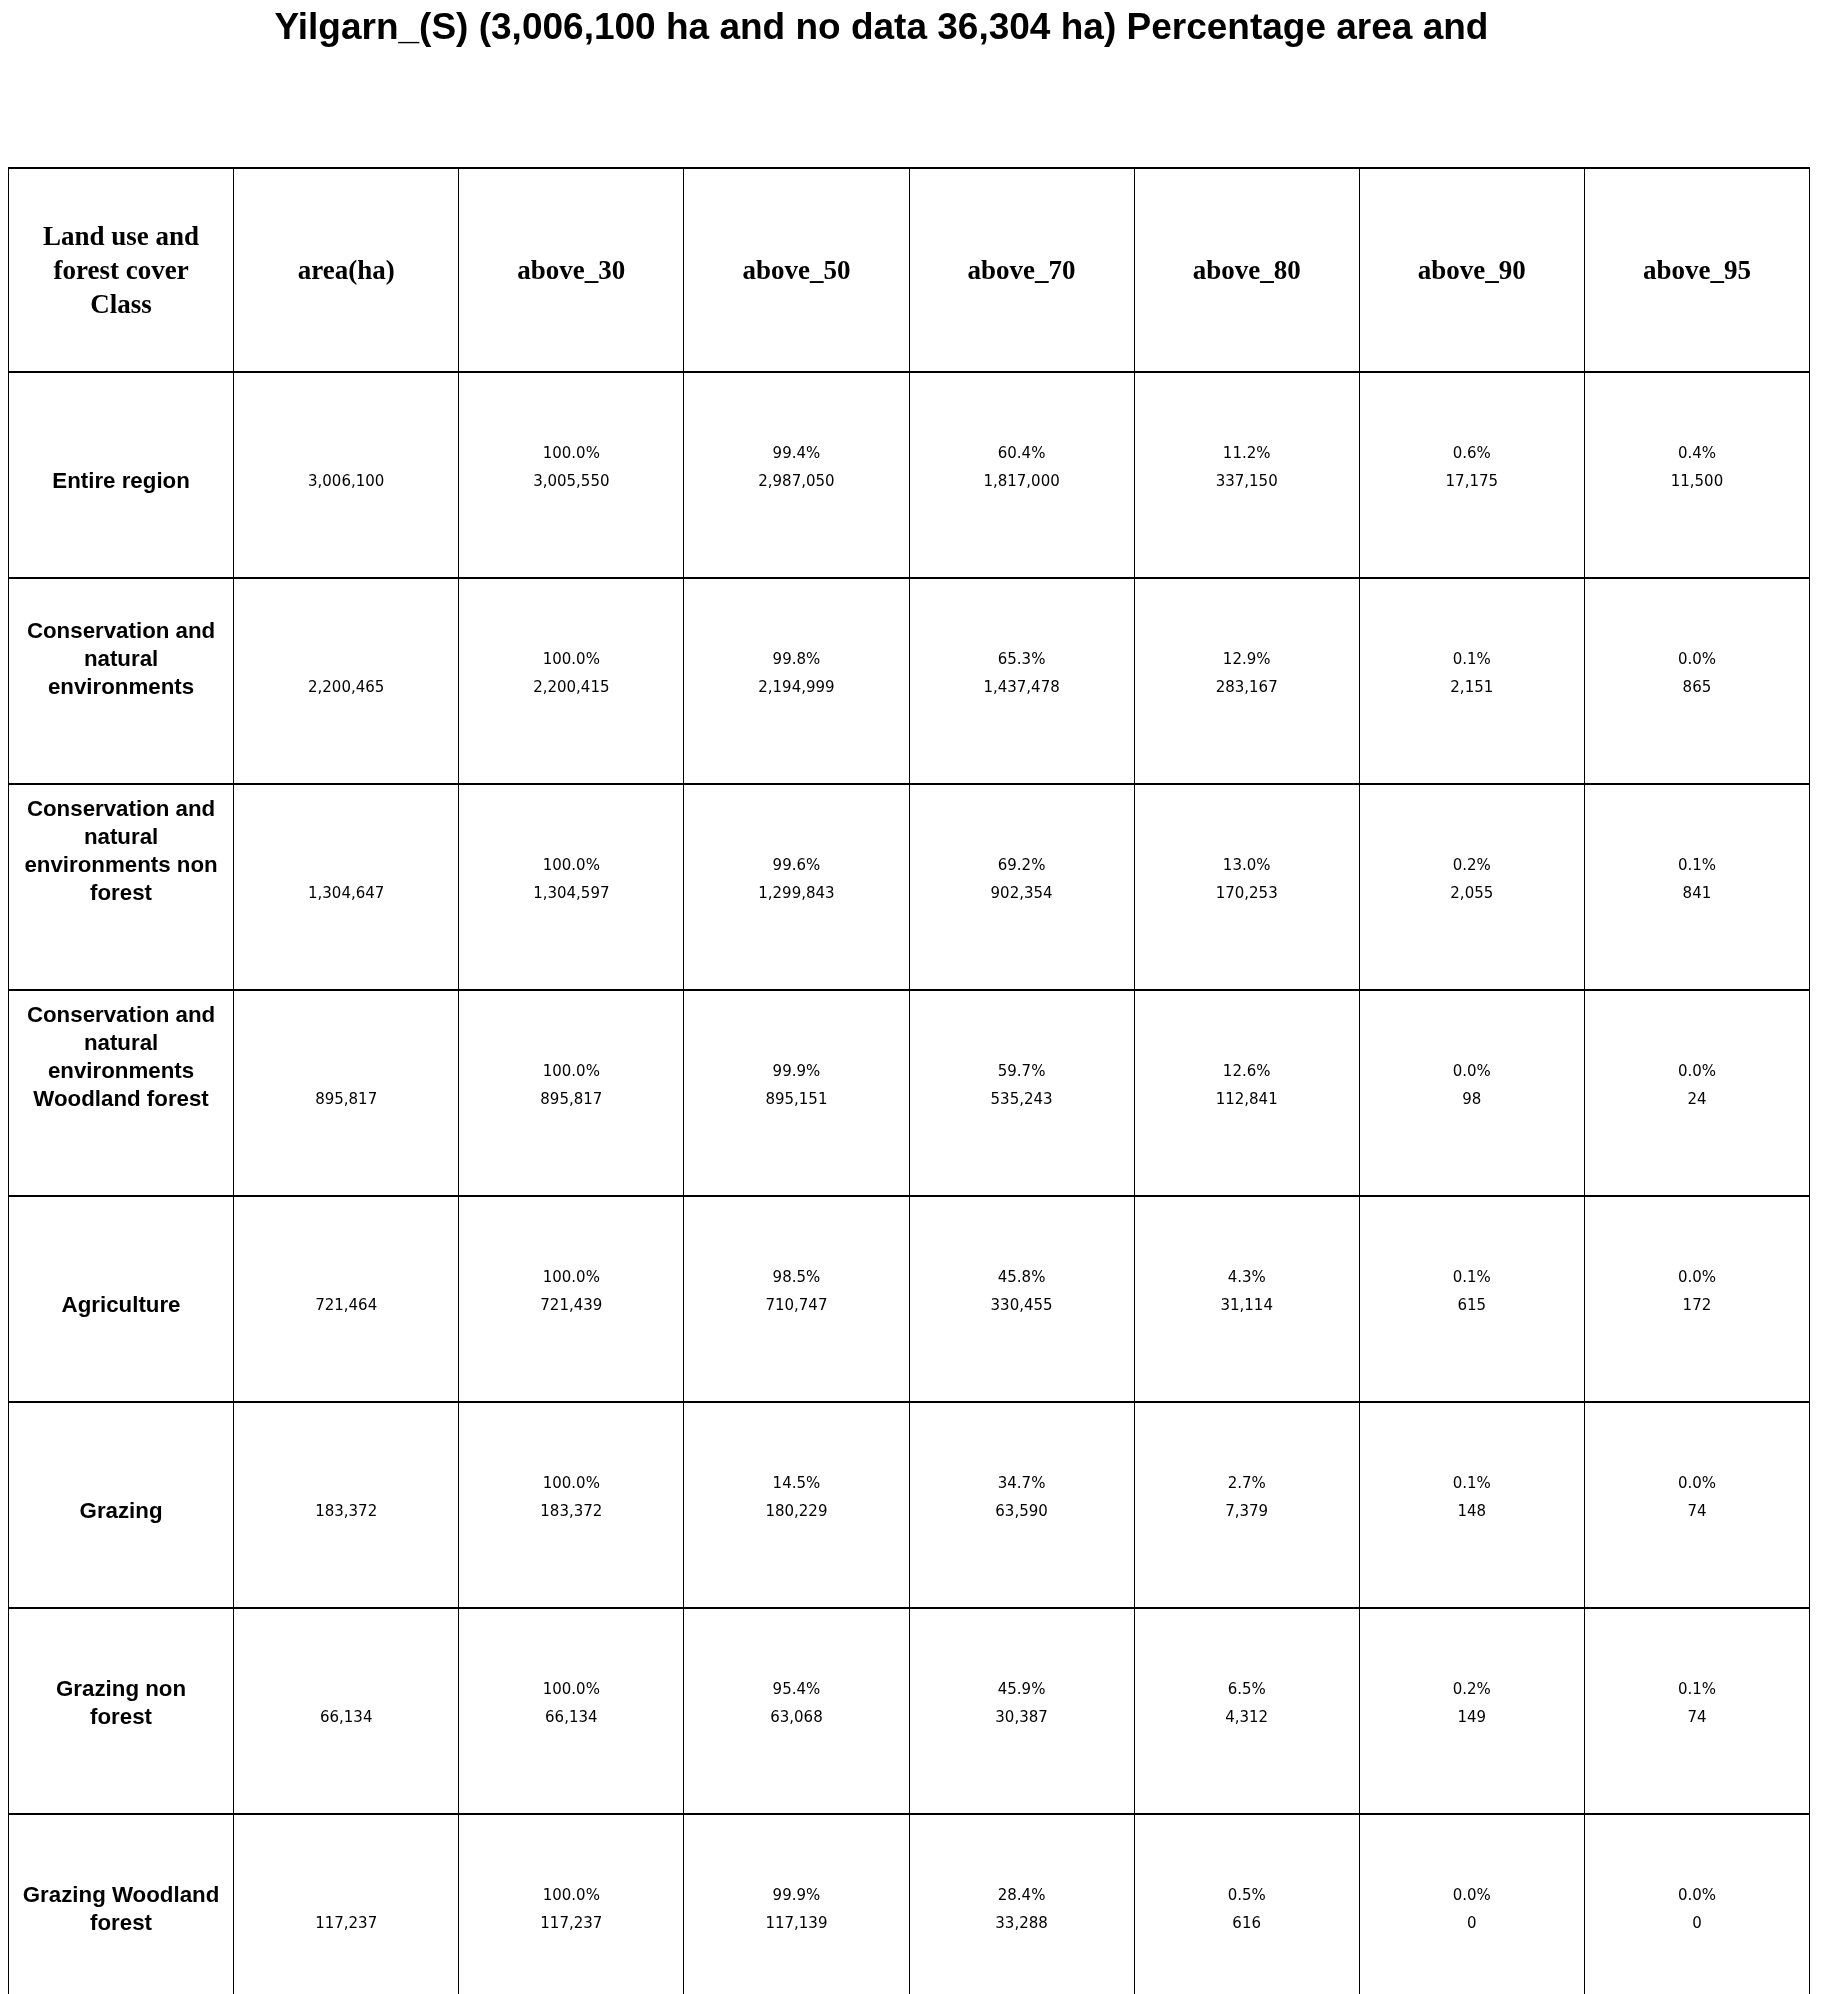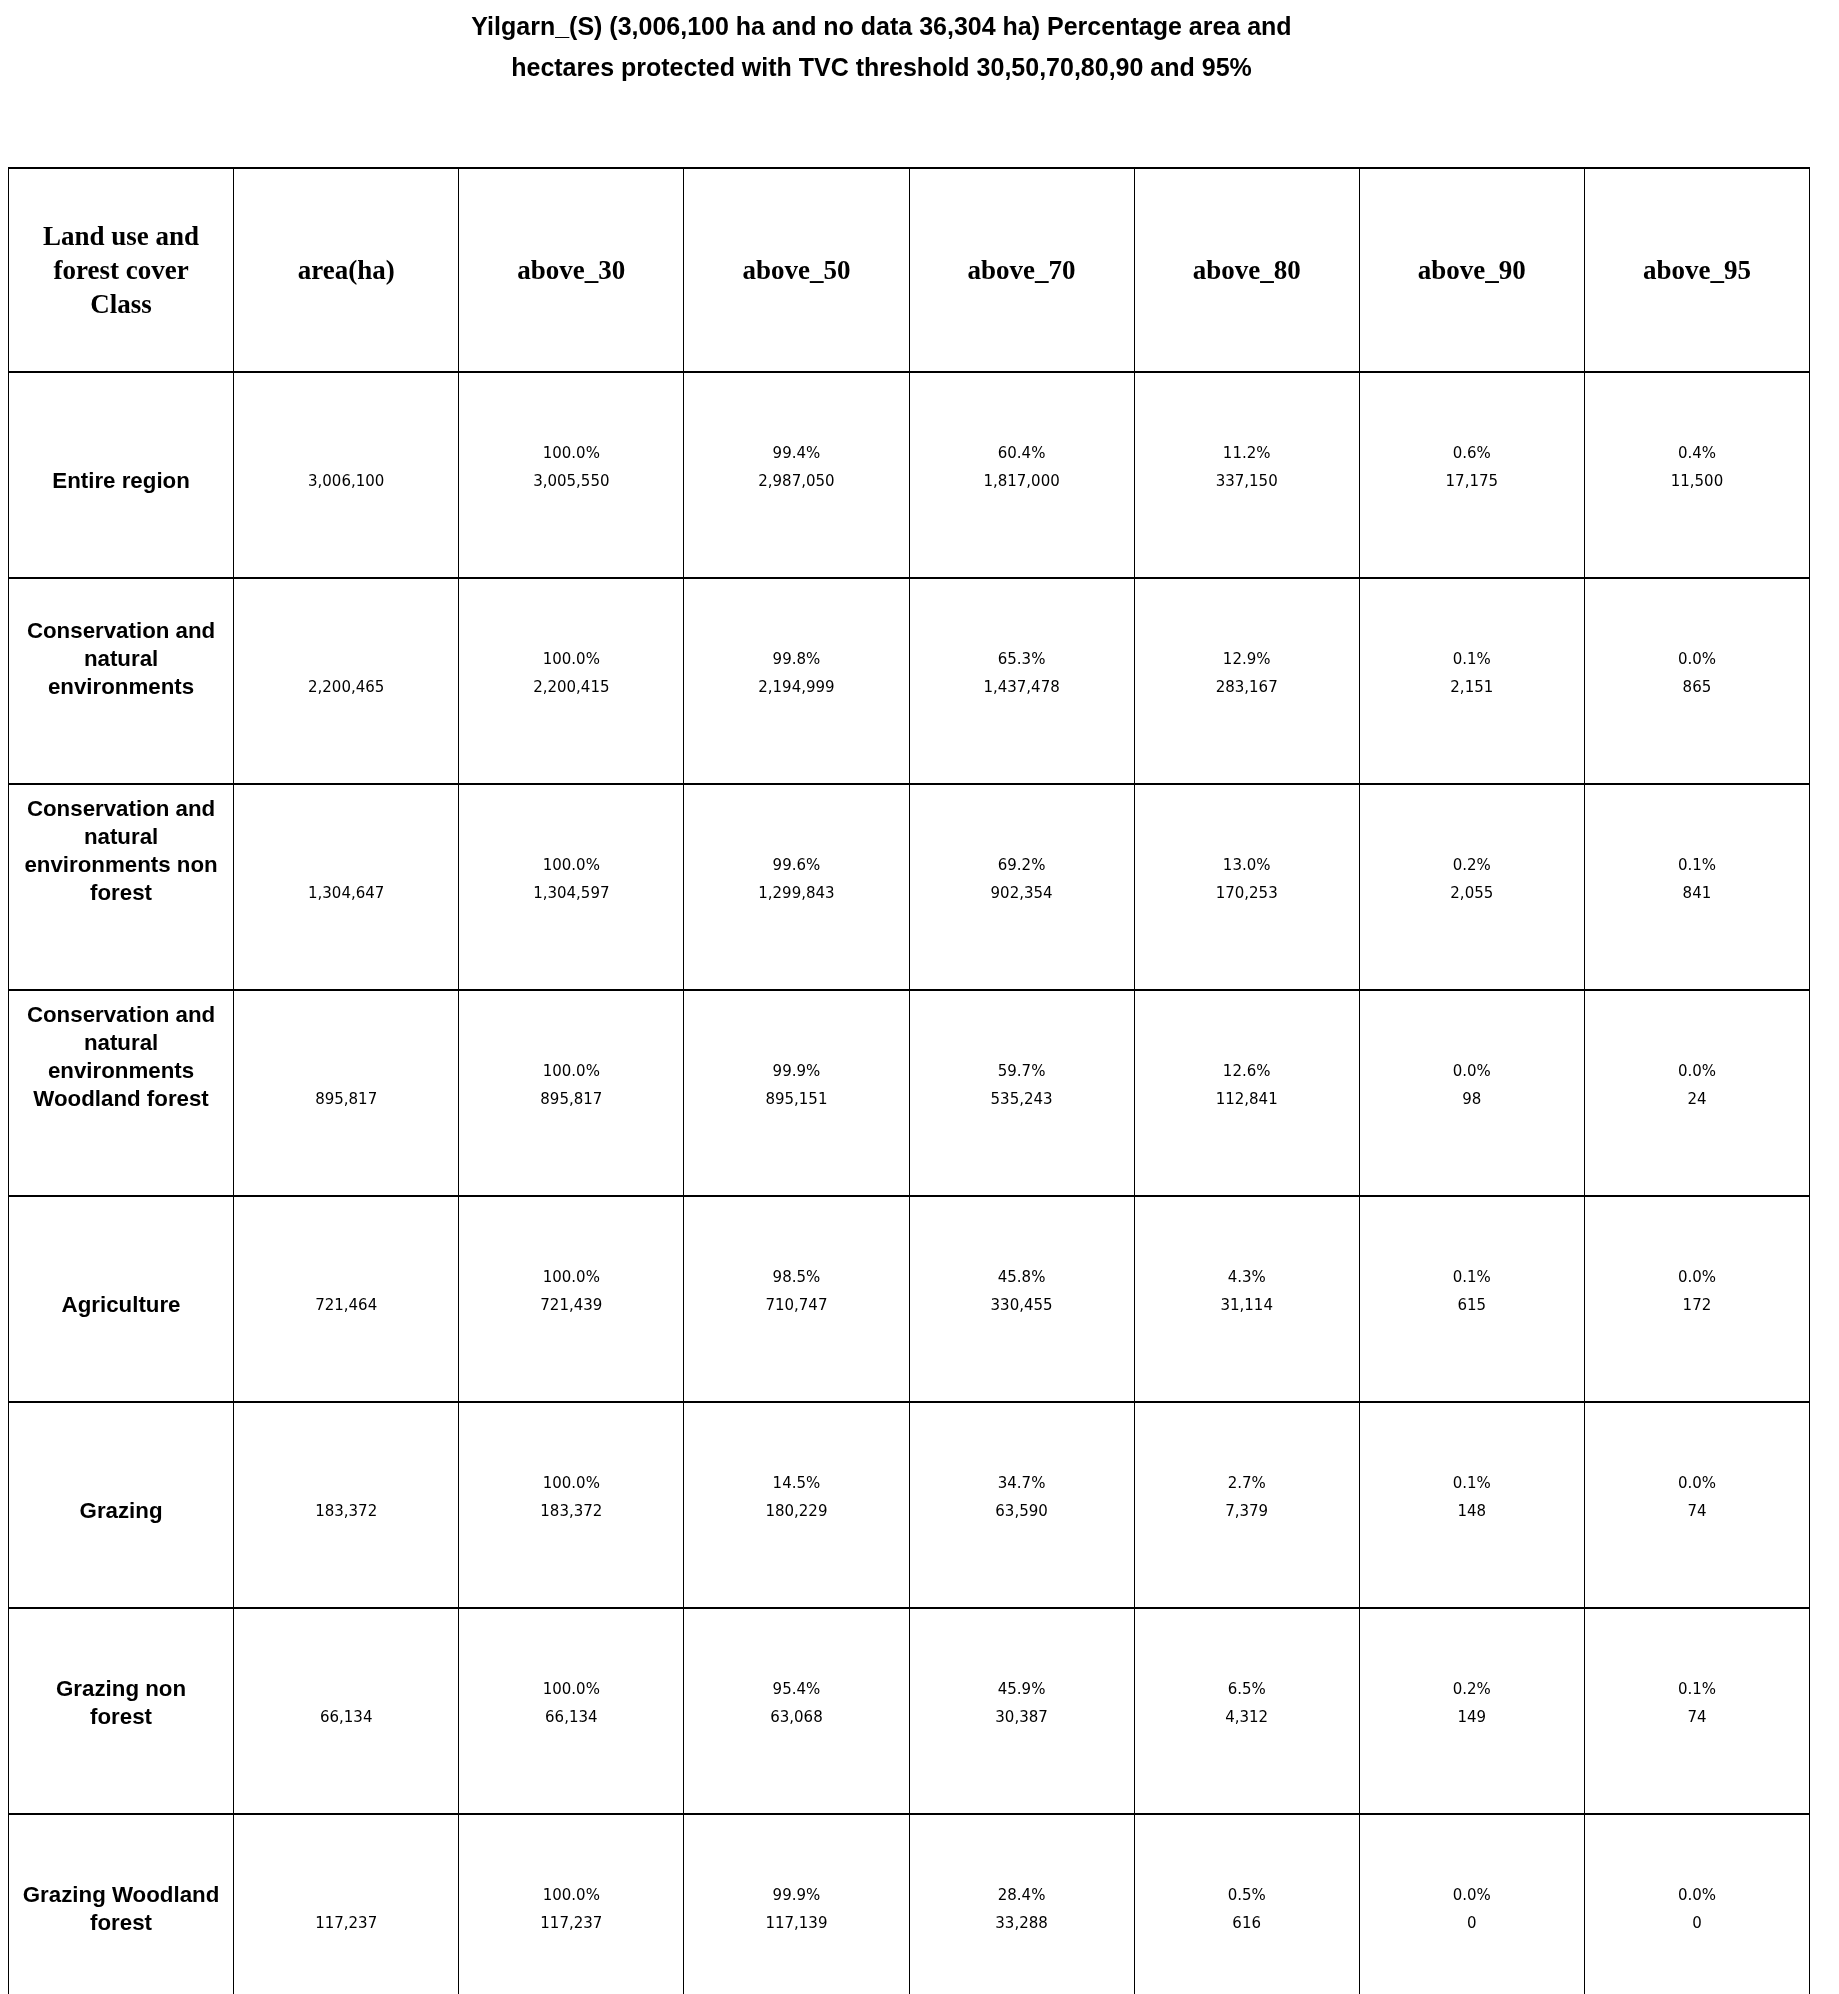--- a/index.html
+++ b/index.html
@@ -2,21 +2,21 @@
 <html style="font-size:6.4px"><head>
 <meta charset="utf-8">
 <style>
   html,body{margin:0;padding:0;background:#ffffff;}
   body{width:1839px;height:2549px;position:relative;font-family:"DejaVu Sans",sans-serif;color:#000;}
   .pre{white-space:pre-line;}
 
   
   .title{position:absolute;left:0px;top:5.6px;width:1763px;text-align:center;
          font-family:"Liberation Sans",sans-serif;font-weight:bold;
-         font-size:25px;line-height:41px;color:#000;}
+         font-size:37px;line-height:41px;color:#000;}
 
   
   table.data{position:absolute;left:8px;top:167px;width:1802px;
              border-collapse:collapse;table-layout:fixed;}
   table.data th, table.data td{
     border-top:2.8px solid #000;border-bottom:2.8px solid #000;
     border-left:1.6px solid #000;border-right:1.6px solid #000;
     text-align:center;vertical-align:middle;padding:0;position:relative;
     overflow:hidden;
   }
@@ -26,21 +26,20 @@
   .cell-inner{position:absolute;left:0;right:0;bottom:82px;text-align:center;}
   .row-label{font-family:Liberation Sans, sans-serif;font-weight:bold;
              font-size:22.3px;line-height:28px;}
   .num{font-family:"DejaVu Sans",sans-serif;font-size:15px;line-height:28px;}
 </style>
 </head>
 <body style="--tern-olive: #646f32; --landcare-green: #00843d; --landcare-light: #6cb98c; --nsw-navy: #002664;">
 
 <div class="title">
   <div>Yilgarn_(S) (3,006,100 ha and no data 36,304 ha) Percentage area and</div>
-  <div>hectares protected with TVC threshold 30,50,70,80,90 and 95%</div>
 </div>
 
 <table class="data">
   <thead>
     <tr id="header-row">
         <th class="pre">Land use and
 forest cover
 Class</th>
         <th class="pre">area(ha)</th>
         <th class="pre">above_30</th>

